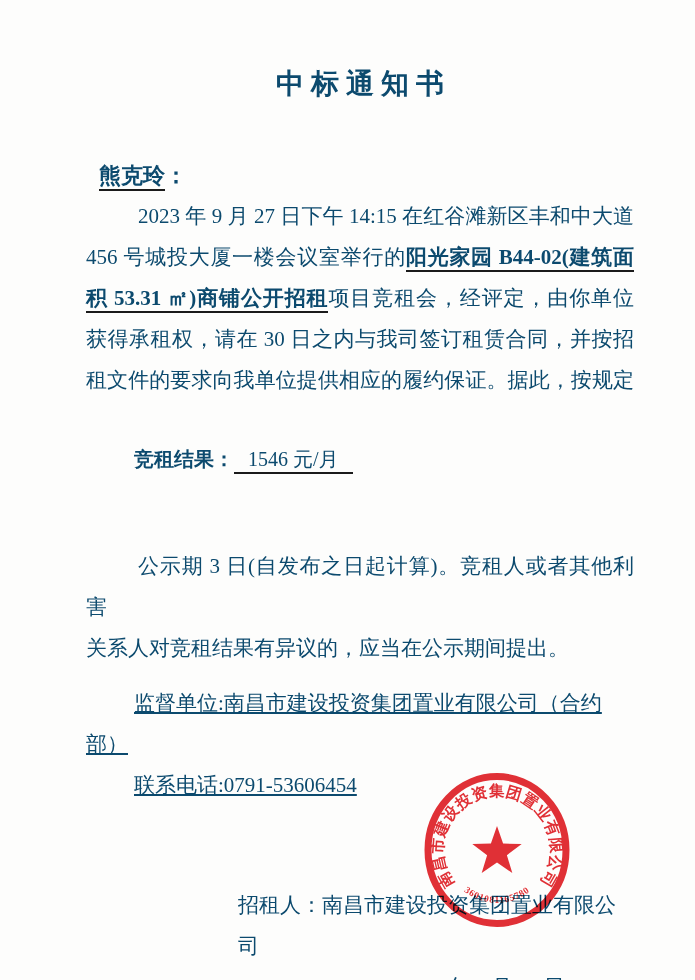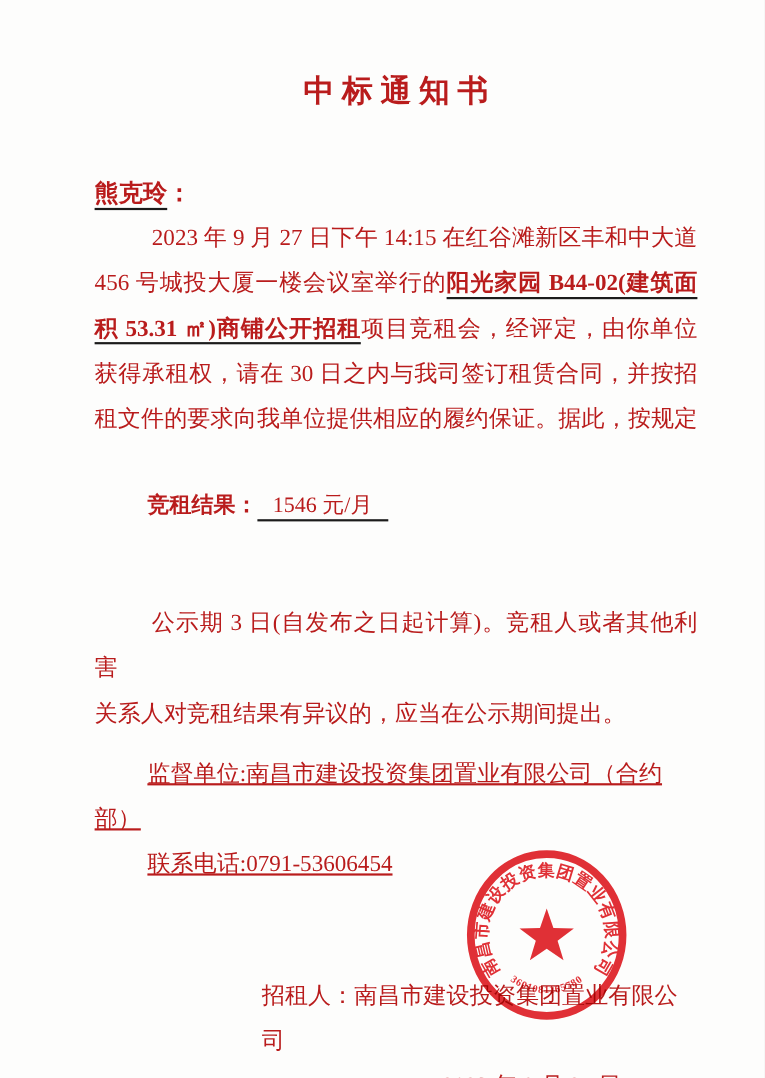--- a/index.html
+++ b/index.html
@@ -2,21 +2,21 @@
 <html><head>
 <meta charset="utf-8">
 <style>
   html,body{margin:0;padding:0;}
   body{background:#e9e9e9;}
   .page{
     position:relative;
     width:695px;height:980px;
     margin:0 auto;
     background:#fdfdfc;
-    color:#b91c1c;
+    color:#0c4a6e;
     font-family:"Liberation Serif","DejaVu Serif",serif;
     overflow:hidden;
   }
   .content{
     position:absolute;
     left:86px;top:0;
     width:548px;height:980px;
   }
   .title{
     padding-top:64px;
@@ -25,20 +25,21 @@
     line-height:40px;
     font-weight:700;
     letter-spacing:7px;
     text-indent:7px;
   }
   .addressee{
     margin-top:52px;
     font-size:22px;
     line-height:40px;
     font-weight:700;
+    margin-left:13px;
   }
   .addressee .name{border-bottom:2px solid #1b1b1b;padding-bottom:1px;}
   .bline{
     font-size:21px;
     line-height:41px;
     white-space:pre-wrap;
   }
   .bline.just{text-align:justify;text-align-last:justify;}
   .bline.ind{text-indent:52px;}
   .bline.ind2{text-indent:48px;}

